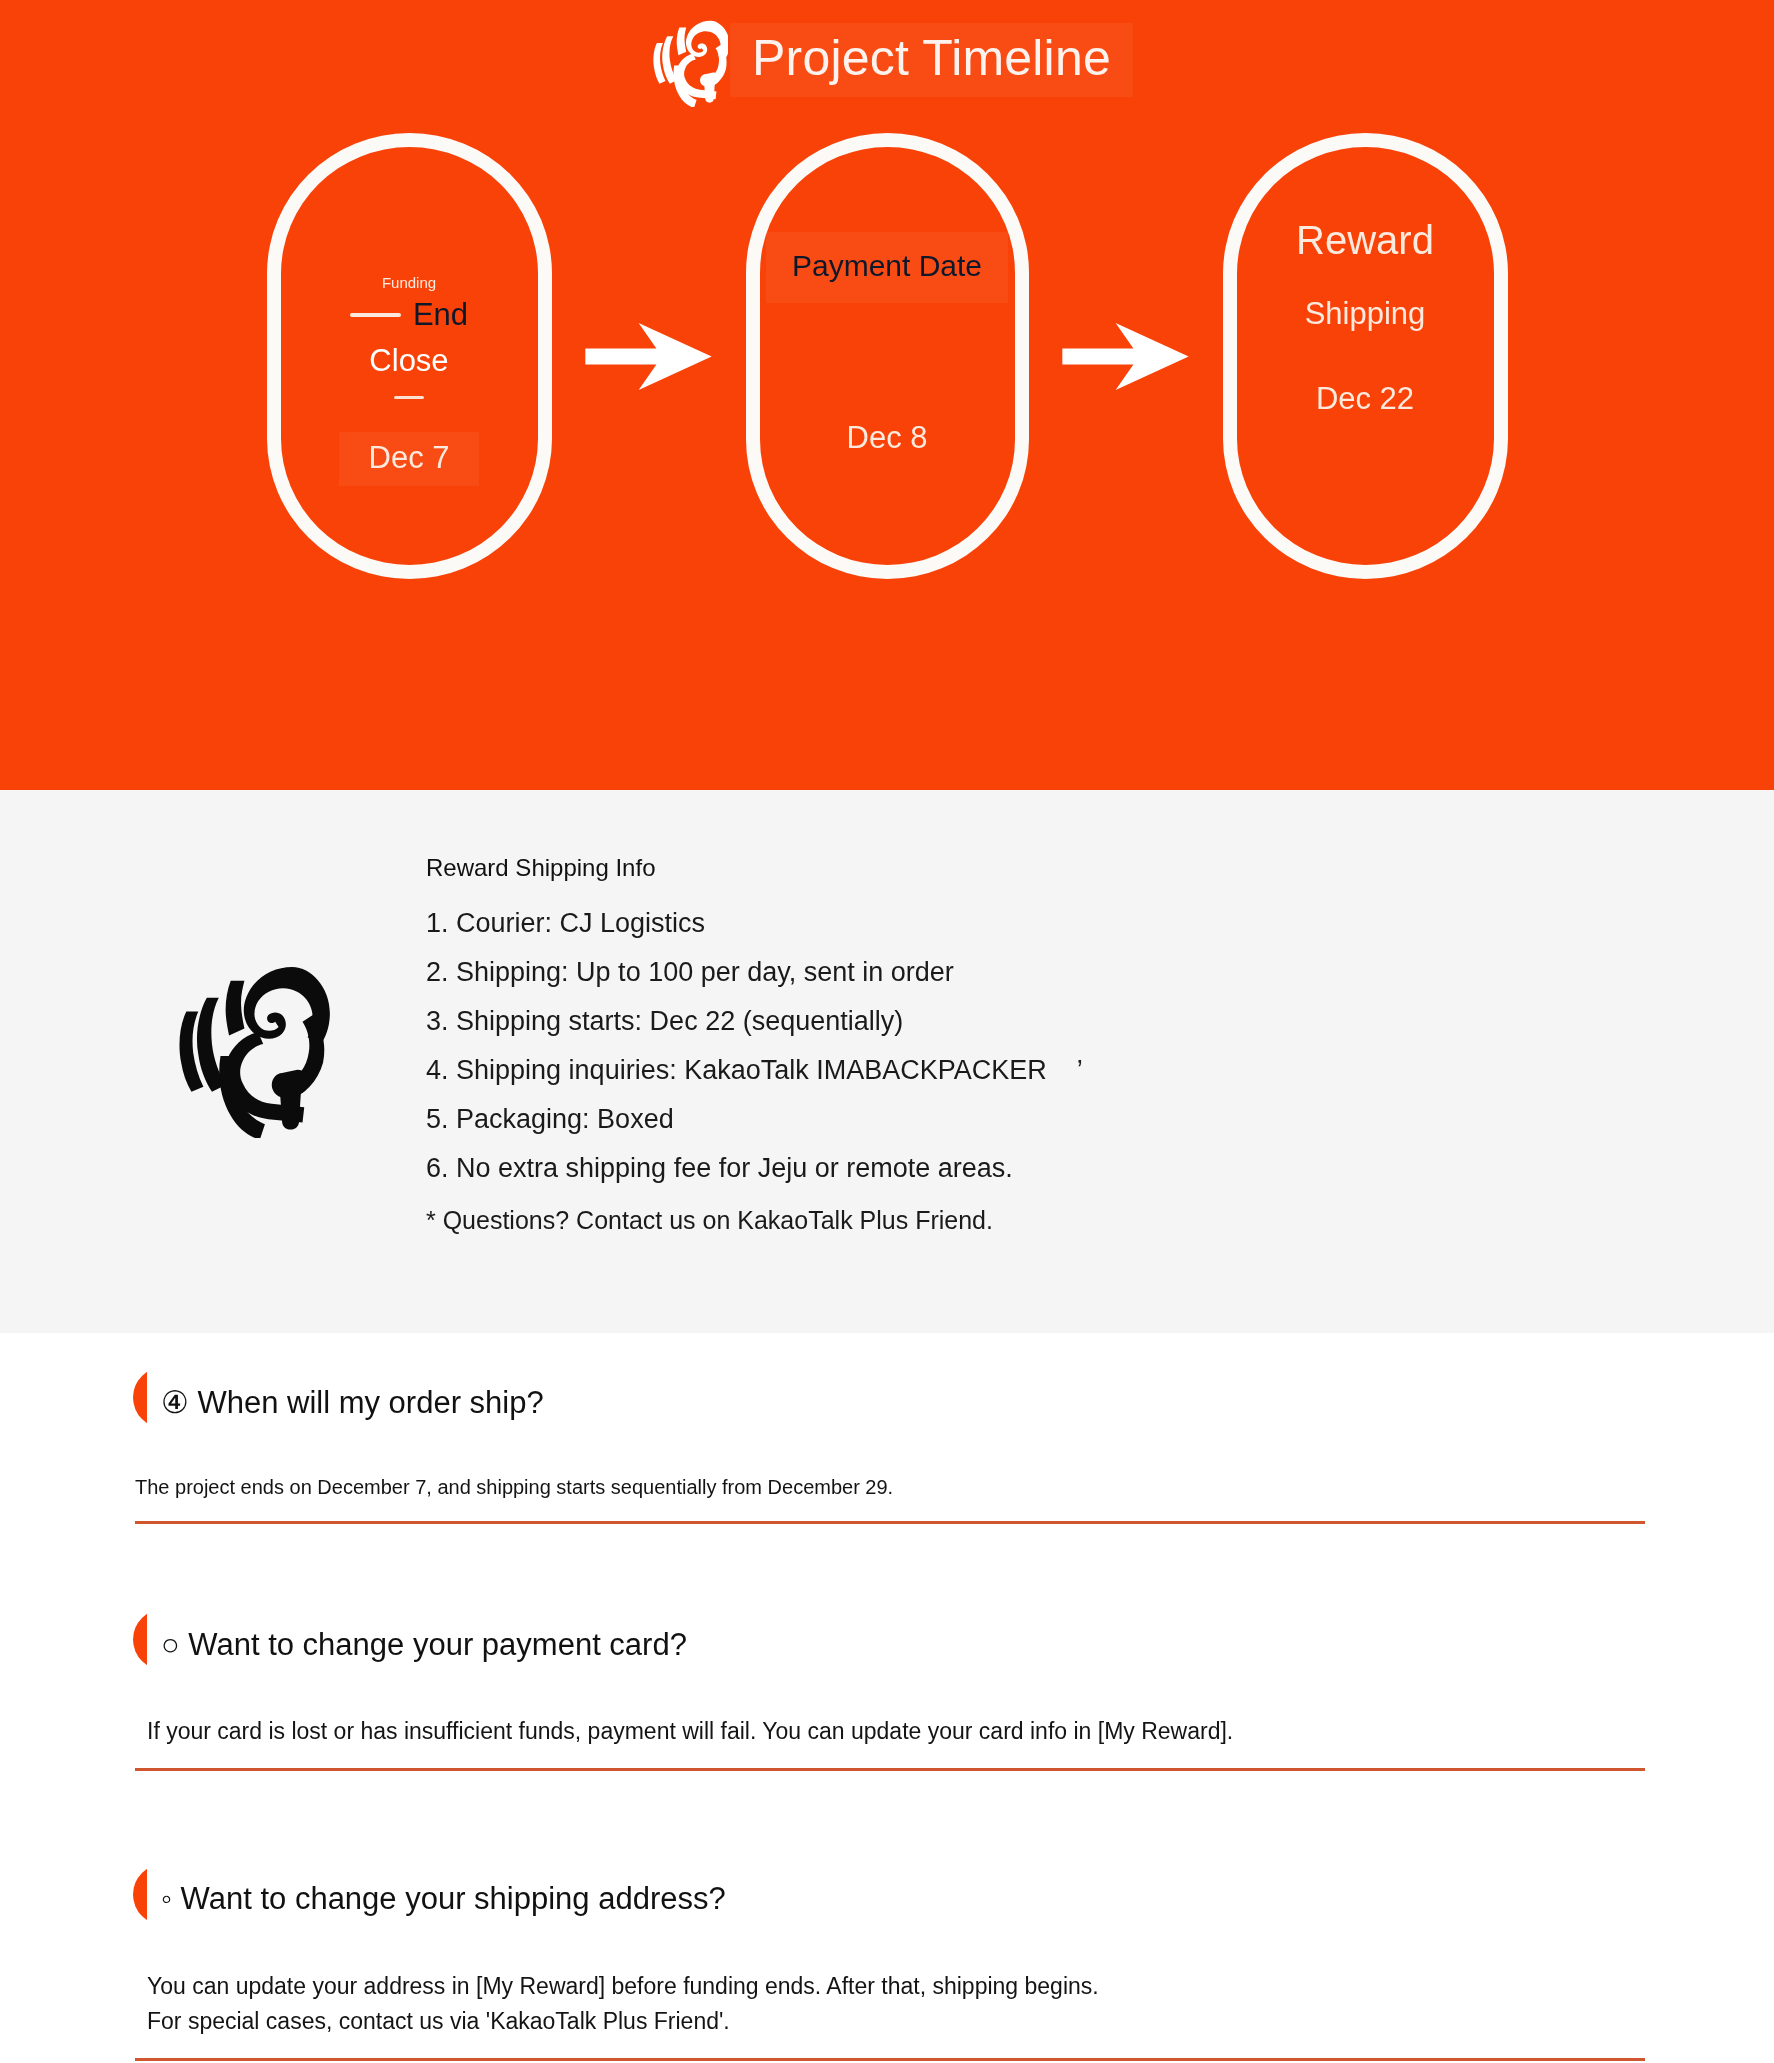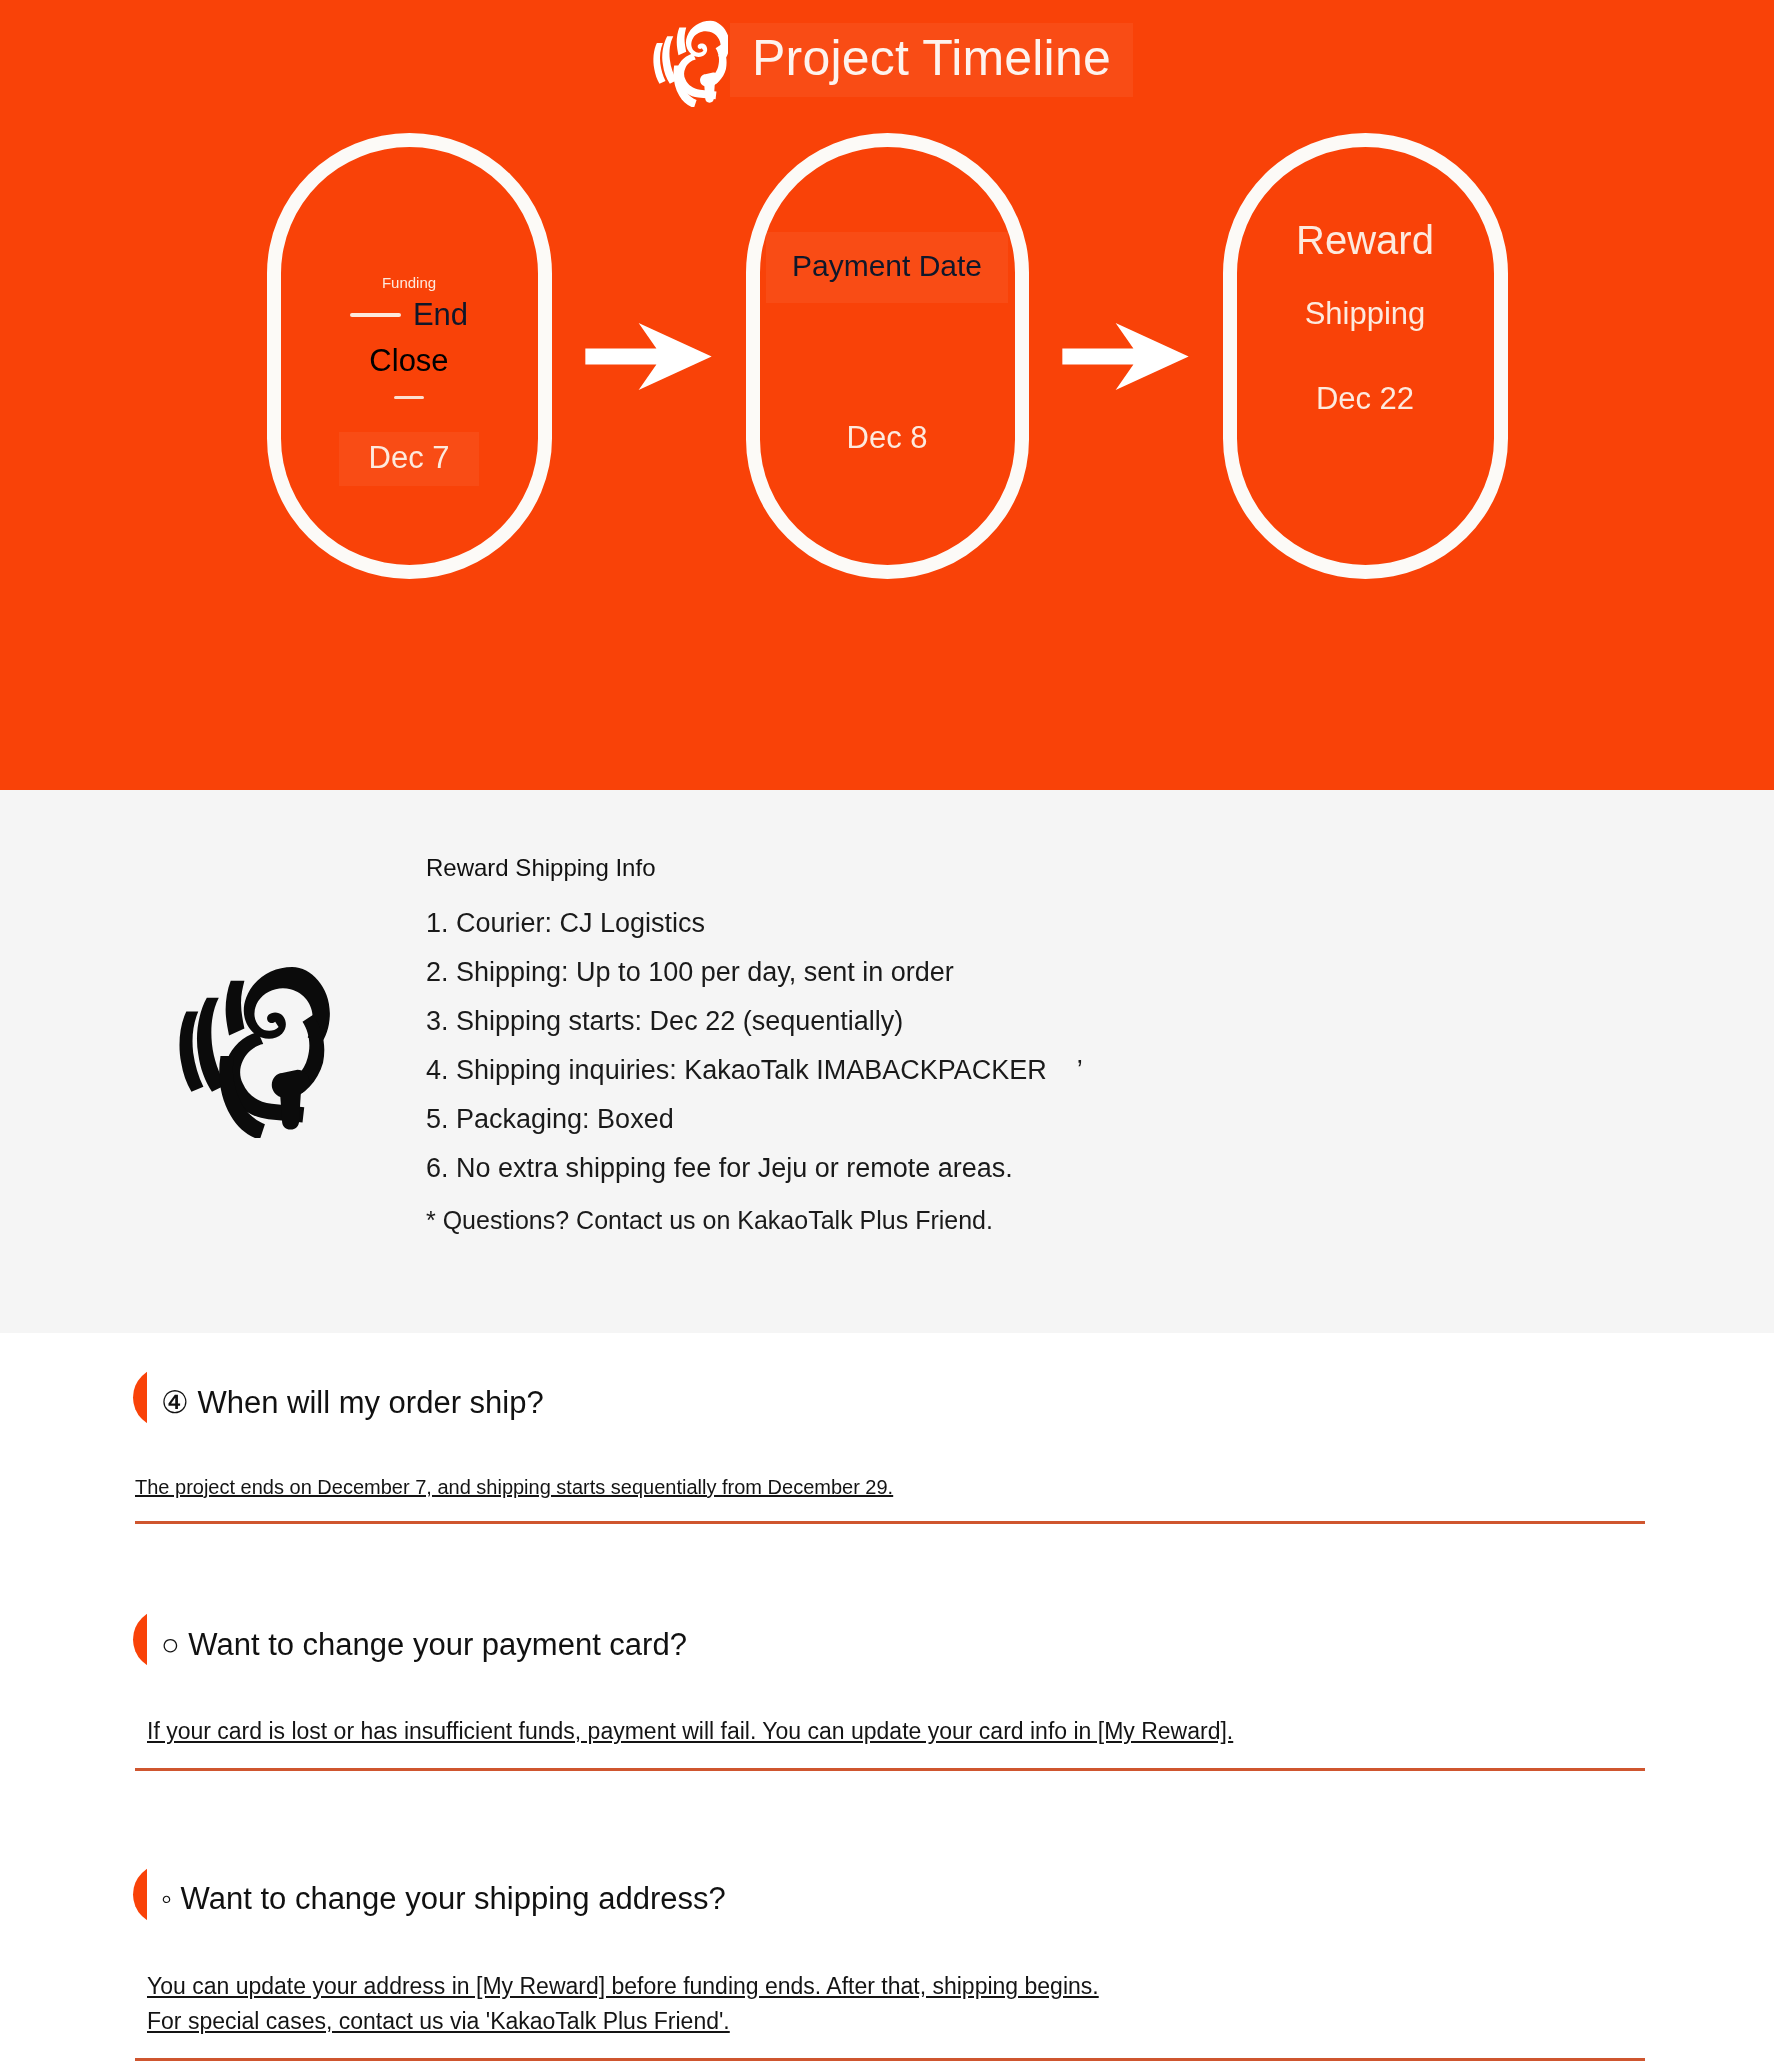--- a/index.html
+++ b/index.html
@@ -102,21 +102,21 @@
     height: 4px;
     background: #fdeade;
     border-radius: 2px;
   }
   .c1-end { font-size: 31px; color: #0f172a; }
   .c1-close {
     position: absolute;
     left: 0; right: 0;
     top: 196px;
     font-size: 31px;
-    color: #000000;
+    color: #ffffff;
   }
   .c1-dash-short {
     position: absolute;
     left: 0; right: 0;
     top: 249px;
     display: flex;
     justify-content: center;
   }
   .c1-dash-short i {
     display: block;
@@ -268,21 +268,20 @@
     z-index: 2;
     font-size: 31px;
     color: #111111;
     margin-left: 26px;
     white-space: pre;
   }
   .faq-answer {
     margin-left: 129px;
     margin-top: 22px;
     color: #141414;
-    text-decoration: underline;
   }
   .faq-answer .a-line {
     font-size: 20px;
     line-height: 1.55;
   }
   .faq-answer.big .a-line { font-size: 23px; margin-left: 12px; }
   .faq-rule {
     margin-left: 129px;
     margin-right: 129px;
     margin-top: 18px;

